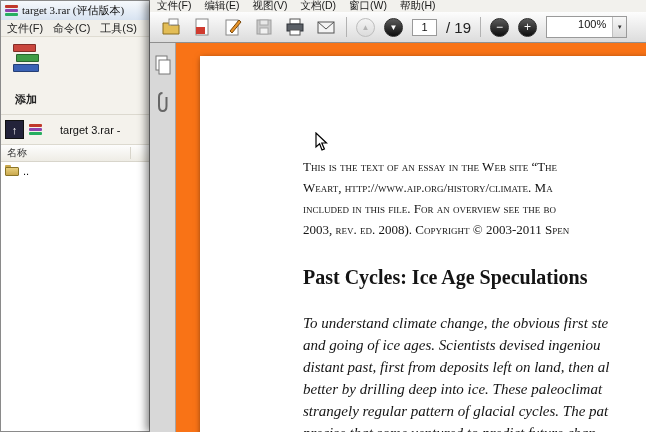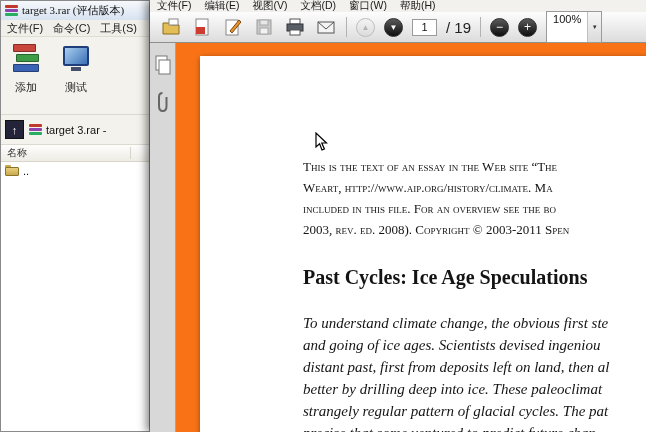--- a/index.html
+++ b/index.html
@@ -16,38 +16,38 @@
   .mini-books i { display:block; height:3px; border-radius:1px; }
   .mini-books i:nth-child(1){ background:#c0392b; }
   .mini-books i:nth-child(2){ background:#8e44ad; }
   .mini-books i:nth-child(3){ background:#27ae60; }
   .wr-menu { height:17px; background:#f1efe9; border-bottom:1px solid #dfdcd2;
              display:flex; align-items:center; gap:10px; padding:0 6px;
              font-size:11px; color:#222; white-space:nowrap; overflow:hidden; }
   .wr-toolbar { height:78px; background:#f4f2ec; border-bottom:1px solid #dcd9cf;
                 display:flex; gap:4px; padding:5px 2px 0 2px; overflow:hidden; }
   .wr-tool { width:46px; display:flex; flex-direction:column; align-items:center;
-             gap:4px; font-size:11px; color:#222; cursor:default; }
+             gap:16px; font-size:11px; color:#222; cursor:default;font-weight:bold; }
   .wr-bigicon { width:32px; height:34px; position:relative; }
   .bookstack { position:absolute; inset:2px 3px; display:flex; flex-direction:column; gap:2px; }
   .bookstack i { display:block; height:8px; border-radius:1px; border:1px solid rgba(0,0,0,.35); }
   .stack-add i:nth-child(1){ background:#c9463d; margin-right:3px; }
   .stack-add i:nth-child(2){ background:#3f9c46; margin-left:3px; }
   .stack-add i:nth-child(3){ background:#3a62b5; }
   .stack-extract i:nth-child(1){ background:#9aa43a; margin-right:3px; }
   .stack-extract i:nth-child(2){ background:#d4b93c; margin-left:3px; }
   .stack-extract i:nth-child(3){ background:#6b8e23; }
   .monitor { position:absolute; left:3px; top:4px; width:26px; height:20px;
              background:linear-gradient(135deg,#a9d0f2,#3c6fb4); border:2px solid #1f3d7a; border-radius:2px; }
   .monitor-base { position:absolute; left:11px; top:25px; width:10px; height:4px; background:#44506b; }
   .wr-address { height:30px; background:#f4f2ec; border-bottom:1px solid #dcd9cf;
                 display:flex; align-items:center; gap:5px; padding:0 4px; overflow:hidden; }
   .wr-upbtn { width:19px; height:19px; background:#23233a; border:1px solid #111;
               color:#fff; font-size:11px; display:flex; align-items:center; justify-content:center; flex:none; }
-  .wr-combo { display:flex; align-items:flex-start; gap:4px; font-size:11px; color:#111; white-space:nowrap; }
+  .wr-combo { display:flex; align-items:flex-start; gap:18px; font-size:11px; color:#111; white-space:nowrap; }
   .wr-colhead { height:17px; background:linear-gradient(#fdfdfd,#eeece5); border-bottom:1px solid #d8d5cb;
                 font-size:10px; color:#333; display:flex; align-items:center; padding:0 6px; position:relative; }
   .wr-colhead::after { content:""; position:absolute; right:18px; top:2px; bottom:2px; width:1px; background:#d8d5cb; }
   .wr-list { background:#fff; }
   .wr-row { height:17px; display:flex; align-items:center; gap:4px; padding:0 4px;
             font-size:11px; color:#111; white-space:nowrap; }
   .folder-ico { width:14px; height:11px; position:relative; flex:none; }
   .folder-ico::before { content:""; position:absolute; left:0; top:0; width:6px; height:3px;
                         background:#caa94e; border-radius:1px 1px 0 0; }
   .folder-ico::after { content:""; position:absolute; left:0; top:2px; right:0; bottom:0;
@@ -66,22 +66,22 @@
   .tb-ico { width:22px; height:22px; flex:none; display:block; }
   .tb-sep { width:1px; height:20px; background:#b2b2b2; flex:none; }
   .circ { width:19px; height:19px; border-radius:50%; display:flex; align-items:center;
           justify-content:center; font-size:8px; flex:none; }
   .circ-disabled { background:linear-gradient(#f3f3f3,#dcdcdc); border:1px solid #bdbdbd; color:#b3b3b3; }
   .circ-dark { background:linear-gradient(#5a5a5a,#0e0e0e); border:1px solid #2a2a2a; color:#fff; }
   .circ-sign { font-size:12px; line-height:1; }
   .page-input { width:25px; height:17px; background:#fff; border:1px solid #9a9a9a;
                 font-size:11px; text-align:center; line-height:15px; color:#111; flex:none; }
   .page-total { font-size:15px; color:#222; flex:none; white-space:nowrap; }
-  .zoom-box { display:flex; align-items:stretch; height:32px; background:#fff;
-              border:1px solid #9a9a9a; flex:none; }
+  .zoom-box { display:flex; align-items:stretch; height:22px; background:#fff;
+              border:1px solid #9a9a9a; flex:none;padding-left:25px; }
   .zoom-value { padding:1px 6px 0 6px; font-size:11px; color:#111; min-width:36px; }
   .zoom-arrow { width:14px; border-left:1px solid #c0c0c0; display:flex; align-items:center;
                 justify-content:center; font-size:6px; color:#333;
                 background:linear-gradient(#f7f7f7,#dadada); }
   .pv-content { flex:1; display:flex; overflow:hidden; }
   .pv-sidebar { width:26px; background:#d8d8d8; border-right:1px solid #a5a5a5;
                 display:flex; flex-direction:column; align-items:center; padding-top:12px; gap:16px; flex:none; }
   .pv-docarea { flex:1; position:relative; background:#f97316; overflow:hidden; }
   .pdf-page { position:absolute; left:24px; top:13px; width:620px; height:620px;
               background:#fff; box-shadow:1px 2px 6px rgba(0,0,0,.55); }
@@ -114,27 +114,20 @@
   <div class="wr-toolbar">
     <div class="wr-tool">
       <span class="wr-bigicon">
         <span class="bookstack stack-add">
             <i></i>
             <i></i>
             <i></i>
           </span>
       </span>
       <span>添加</span>
-    </div>
-    <div class="wr-tool">
-      <span class="wr-bigicon">
-        <span class="monitor"></span>
-          <span class="monitor-base"></span>
-      </span>
-      <span>测试</span>
     </div>
   </div>
   <div class="wr-address">
     <span class="wr-upbtn">
       <span>↑</span>
     </span>
     <span class="wr-combo">
       <span class="mini-books">
           <i></i>
           <i></i>

